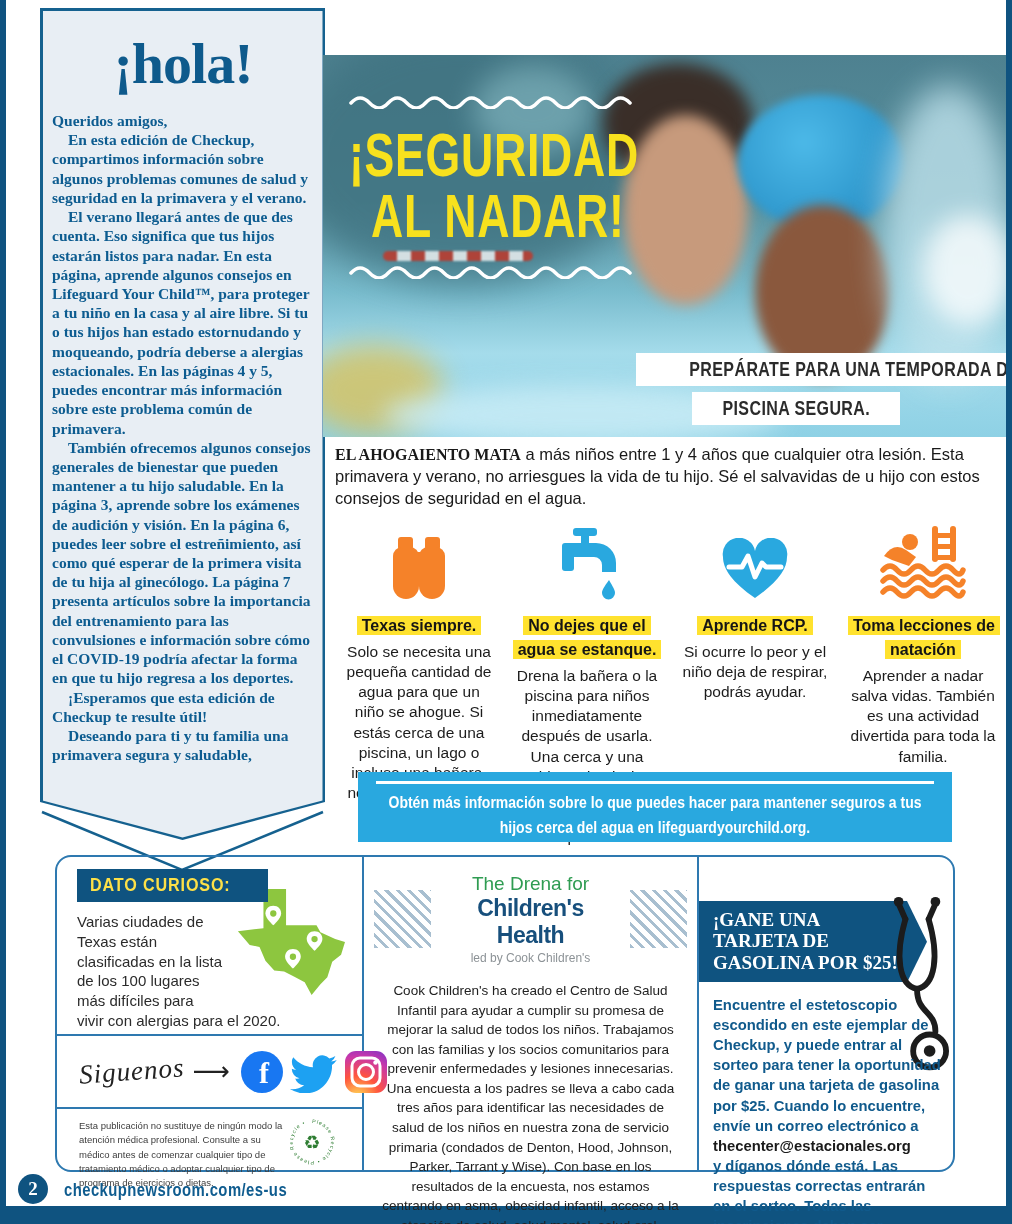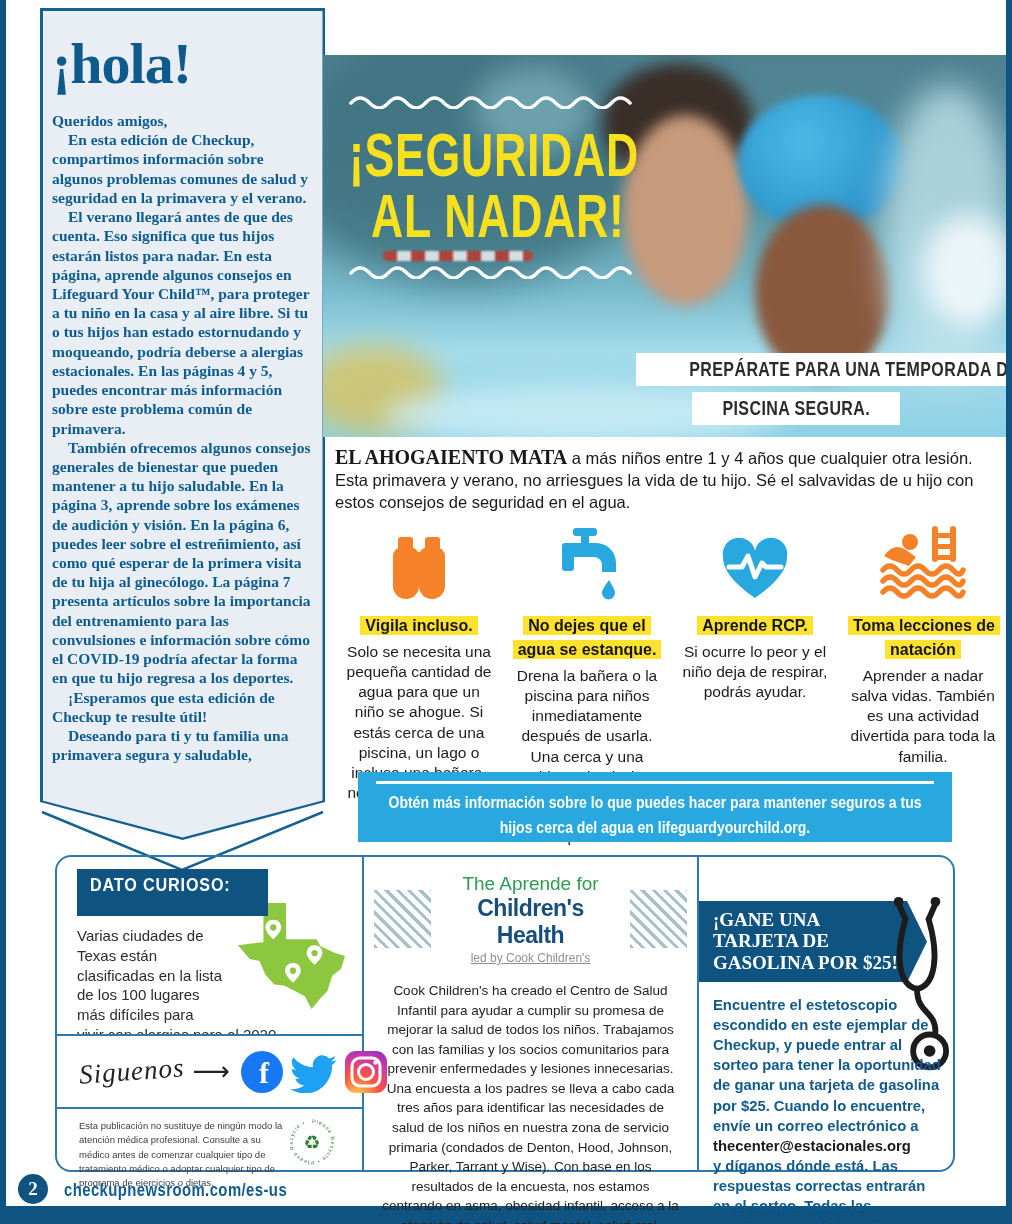--- a/index.html
+++ b/index.html
@@ -13,21 +13,21 @@
   .edge-bottom{ left:0; bottom:0; width:100%; height:18px; background:#0F5380; }
 
   
   .pennant-outer { left:40px; top:8px; width:285px; height:832px;
     background:#15618F;
     clip-path:polygon(0 0,100% 0,100% calc(100% - 38px),50% 100%,0 calc(100% - 38px)); }
   .pennant-inner { left:2.5px; top:2.5px; width:280px; height:827px; background:#E8EEF4;
     clip-path:polygon(0 0,100% 0,100% calc(100% - 37px),50% 100%,0 calc(100% - 37px)); position:absolute; }
   .sidebar-content { left:52px; top:30px; width:262px; height:760px; overflow:hidden; }
   .hola { font-family:"Liberation Serif", serif; font-weight:bold; color:#0E5A8C;
-    font-size:58px; letter-spacing:-1px; margin-bottom:14px; }
+    font-size:58px; text-align:center; letter-spacing:-1px; margin-bottom:14px; }
   .side-p { font-family:"Liberation Serif", serif; font-weight:bold; color:#0D5C90;
     font-size:15.5px; line-height:1.24; }
   .indent { text-indent:16px; }
   .chevron-echo { left:40px; top:800px; }
 
   
   .hero { left:323px; top:55px; width:683px; height:382px; overflow:hidden;
     background:linear-gradient(180deg,#4e8190 0%,#578f9c 38%,#79bccd 62%,#a5dcEB 78%,#8ed1e5 100%); }
   .blob { position:absolute; border-radius:50%; }
   .hero-headline { position:absolute; left:26px; top:40px; }
@@ -35,21 +35,21 @@
     display:block; transform:scaleX(0.72); transform-origin:0 0; white-space:nowrap; letter-spacing:1px; }
   .hl-line2 { margin-left:22px; }
   .tagline { position:absolute; right:50px; top:298px; width:320px; text-align:center; }
   .tag-box { display:inline-block; background:#fff; color:#2b2b2b; font-weight:bold;
     padding:5px 12px; margin-bottom:6px; }
   .tag-text { display:inline-block; transform:scaleX(0.8); transform-origin:50% 50%;
     font-size:20px; white-space:nowrap; letter-spacing:0.5px; }
 
   
   .intro { left:335px; top:444px; width:672px; font-size:16.5px; line-height:1.32; color:#191919; }
-  .intro b { font-family:"Liberation Serif", serif; font-size:20px; }
+  .intro b { font-family:"Liberation Serif", serif; font-size:16px; }
 
   
   .tips { left:335px; top:510px; width:672px; display:flex; }
   .tip { flex:1; text-align:center; padding:0 9px; }
   .tip-icon { height:92px; display:flex; align-items:flex-end; justify-content:center; margin-bottom:12px; }
   .tip-label { display:inline; background:#FFE22E; font-weight:bold; font-size:16px; color:#151515;
     padding:1px 5px; line-height:1.5; box-decoration-break:clone; -webkit-box-decoration-break:clone; }
   .tip-text { margin-top:4px; font-size:15.5px; line-height:1.3; color:#1c1c1c; }
 
   
@@ -60,43 +60,43 @@
     line-height:1.5; padding:0 34px; }
 
   
   .bottom-box { left:55px; top:855px; width:900px; height:317px; border:2.5px solid #2E79B0; border-radius:16px; }
   .vdiv1 { left:305px; top:0; bottom:0; width:0; border-left:2px solid #2E79B0; }
   .vdiv2 { left:640px; top:0; bottom:0; width:0; border-left:2px solid #2E79B0; }
   .hdiv1 { left:0; top:177px; width:305px; border-top:2px solid #2E79B0; }
   .hdiv2 { left:0; top:250px; width:305px; border-top:2px solid #2E79B0; }
 
   .fact-col { left:0; top:0; width:305px; height:177px; padding:12px 14px 0 20px; overflow:hidden; }
-  .fact-header { display:inline-block; background:#0F5380; color:#ffffff; font-weight:bold;
-    padding:5px 13px 20px; }
+  .fact-header { display:inline-block; background:#0F5380; color:#fde047; font-weight:bold;
+    padding:5px 13px 6px; }
   .fact-header span { display:inline-block; transform:scaleX(0.85); transform-origin:0 50%;
     font-size:19px; letter-spacing:1px; white-space:nowrap; }
   .texas-wrap { float:right; margin:-26px 0 4px 6px; }
   .fact-text { font-size:15px; line-height:1.32; color:#2b2b2b; margin-top:10px; }
 
   .social-row { left:0; top:179px; width:305px; height:71px; display:flex; align-items:center; padding:0 14px 0 22px; }
   .siguenos { font-family:"Liberation Serif", serif; font-style:italic; font-size:27px; color:#222;
     transform:rotate(-4deg); letter-spacing:1px; }
   .soc-arrow { font-size:26px; color:#222; margin:0 10px 0 8px; }
   .soc-icons { display:flex; gap:6px; align-items:center; }
 
   .disclaimer-row { left:0; top:252px; width:305px; height:61px; padding:10px 12px 0 22px; display:flex; }
   .disclaimer-text { font-size:9.5px; line-height:1.5; color:#3c3c3c; width:210px; }
 
   .center-col { left:307px; top:0; width:333px; height:313px; padding:16px 10px 0; text-align:center; }
   .logo-row { display:flex; align-items:center; justify-content:center; gap:10px; }
   .hatch { width:58px; height:58px;
     background:repeating-linear-gradient(45deg,#A8BfD0 0 3px,transparent 3px 8px); }
   .logo-l1 { color:#2F9C52; font-size:19px; }
   .logo-l2 { color:#174F7C; font-weight:bold; font-size:23px; letter-spacing:-0.5px; }
-  .logo-l3 { color:#8C9296; font-size:12px; margin-top:2px;text-decoration:underline; }
+  .logo-l3 { color:#8C9296; font-size:12px; margin-top:2px; }
   .center-text { margin-top:16px; font-size:13.5px; line-height:1.45; color:#222; padding:0 6px; }
 
   .contest-col { left:642px; top:0; width:258px; height:313px;margin-top:30px; }
   .contest-banner { position:absolute; left:0; top:14px; width:228px; background:#0F5380;
     clip-path:polygon(0 0,calc(100% - 20px) 0,100% 50%,calc(100% - 20px) 100%,0 100%);
     color:#fff; padding:8px 26px 9px 14px; }
   .contest-banner .txt { font-family:"Liberation Serif", serif; font-weight:bold; font-size:19px; line-height:1.13; }
   .steth { position:absolute; right:8px; top:8px; }
   .contest-body { position:absolute; left:14px; top:108px; width:232px; color:#105A8C;
     font-weight:bold; font-size:14.8px; line-height:1.36; }
@@ -179,21 +179,21 @@
         <svg width="72" height="66" viewBox="0 0 72 66">
           <g fill="#F58229">
             <rect x="15" y="1" width="15" height="13" rx="3"></rect>
             <rect x="42" y="1" width="15" height="13" rx="3"></rect>
             <rect x="31" y="16" width="10" height="20"></rect>
             <path d="M10 50 a13 13 0 0 0 26 0 V20 a9 9 0 0 0 -9 -9 h-8 a9 9 0 0 0 -9 9 Z"></path>
             <path d="M36 50 a13 13 0 0 0 26 0 V20 a9 9 0 0 0 -9 -9 h-8 a9 9 0 0 0 -9 9 Z"></path>
           </g>
         </svg>
       </div>
-      <span class="tip-label">Vigila incluso.</span>
+      <span class="tip-label">Texas siempre.</span>
       <div class="tip-text">Solo se necesita una pequeña cantidad de agua para que un niño se ahogue. Si estás cerca de una piscina, un lago o incluso una bañera, no pierdas de vista a los niños.</div>
     </div>
 
     <div class="tip">
       <div class="tip-icon">
         <svg width="74" height="74" viewBox="0 0 74 74">
           <g fill="#29A8DF">
             <rect x="23" y="0" width="24" height="8" rx="3"></rect>
             <rect x="31" y="6" width="8" height="10"></rect>
             <rect x="12" y="15" width="12" height="28" rx="3"></rect>
@@ -317,21 +317,21 @@
           <textPath href="#recircle">Please Recycle • Please Recycle •</textPath>
         </text>
         <text x="23" y="30" font-size="19" text-anchor="middle" fill="#2E7D32">♻</text>
       </svg>
     </div>
 
     <div class="abs center-col">
       <div class="logo-row">
         <div class="hatch"></div>
         <div>
-          <div class="logo-l1">The Aprende for</div>
+          <div class="logo-l1">The Drena for</div>
           <div class="logo-l2">Children's Health</div>
           <div class="logo-l3">led by Cook Children's</div>
         </div>
         <div class="hatch"></div>
       </div>
       <div class="center-text">Cook Children's ha creado el Centro de Salud Infantil para ayudar a cumplir su promesa de mejorar la salud de todos los niños. Trabajamos con las familias y los socios comunitarios para prevenir enfermedades y lesiones innecesarias. Una encuesta a los padres se lleva a cabo cada tres años para identificar las necesidades de salud de los niños en nuestra zona de servicio primaria (condados de Denton, Hood, Johnson, Parker, Tarrant y Wise). Con base en los resultados de la encuesta, nos estamos centrando en asma, obesidad infantil, acceso a la atención de salud, salud mental, salud oral, lesiones involuntarias y maltrato infantil.</div>
     </div>
 
     <div class="abs contest-col">
       <div class="contest-banner">

